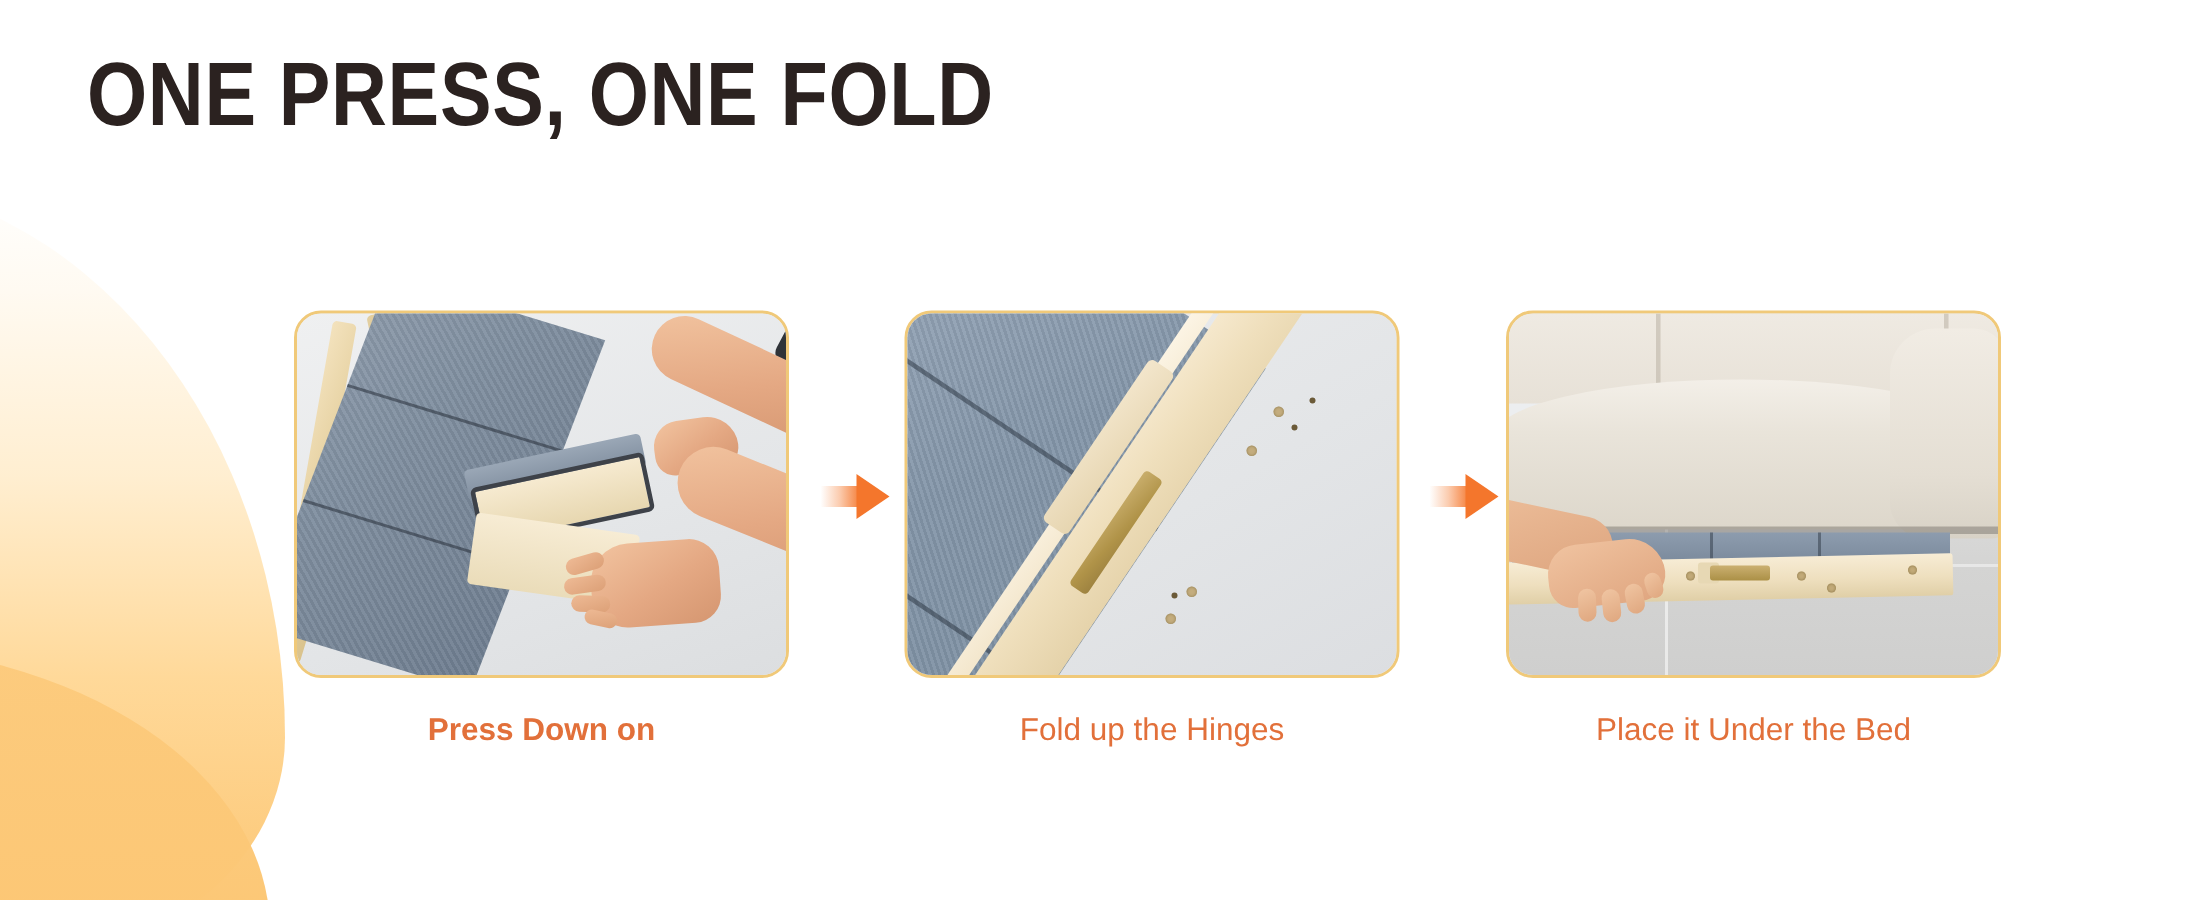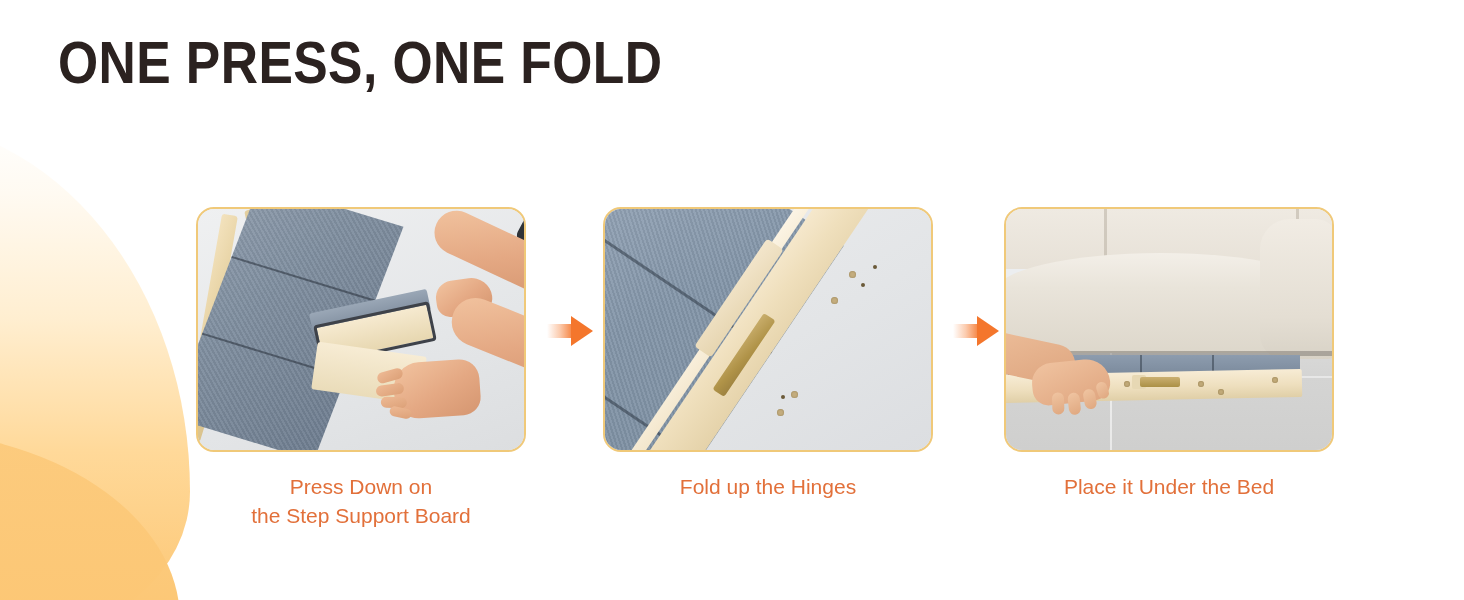--- a/index.html
+++ b/index.html
@@ -231,21 +231,21 @@
   .caption {
     position: absolute;
     top: 472px;
     width: 330px;
     text-align: center;
     color: #e2703a;
     font-size: 21px;
     line-height: 29px;
     font-weight: 400;
   }
-  #caption-1 { left: 196px; }
+  #caption-1 { left: 196px; font-weight: bold; }
   #caption-2 { left: 603px; }
   #caption-3 { left: 1004px; }
   .caption .l2 { display: block; }
 </style>
 </head>
 <body>
 
 <div class="stage">
 
   <div class="corner-swoosh"></div>
@@ -342,21 +342,20 @@
         <div class="p3-finger3" style="left:18px; top:30px; width:12px; height:22px; transform:rotate(4deg);"></div>
         <div class="p3-finger3" style="left:34px; top:32px; width:12px; height:22px; transform:rotate(0deg);"></div>
         <div class="p3-finger3" style="left:50px; top:30px; width:12px; height:20px; transform:rotate(-5deg);"></div>
         <div class="p3-finger3" style="left:64px; top:24px; width:11px; height:17px; transform:rotate(-12deg);"></div>
       </div>
     </div>
   </div>
 
   <div class="caption" id="caption-1">
     <span>Press Down on</span>
-    <span class="l2">the Step Support Board</span>
   </div>
   <div class="caption" id="caption-2">
     <span>Fold up the Hinges</span>
   </div>
   <div class="caption" id="caption-3">
     <span>Place it Under the Bed</span>
   </div>
 
 </div>
 

